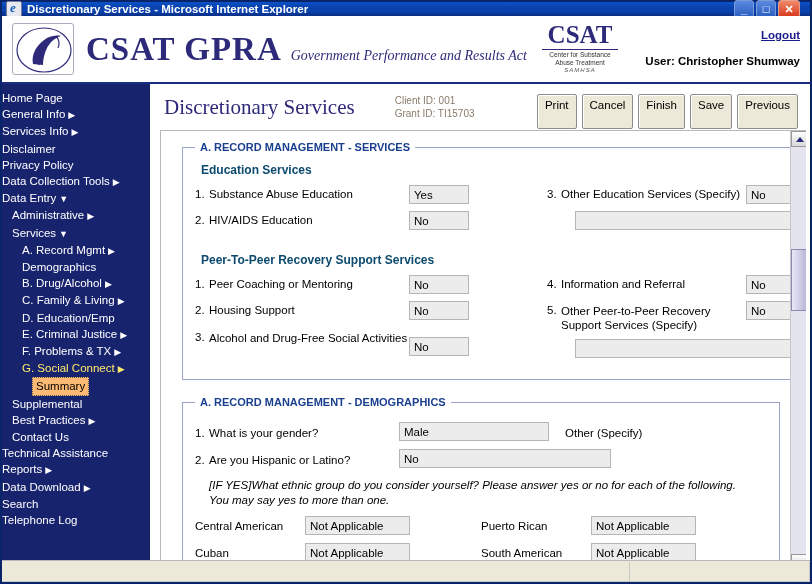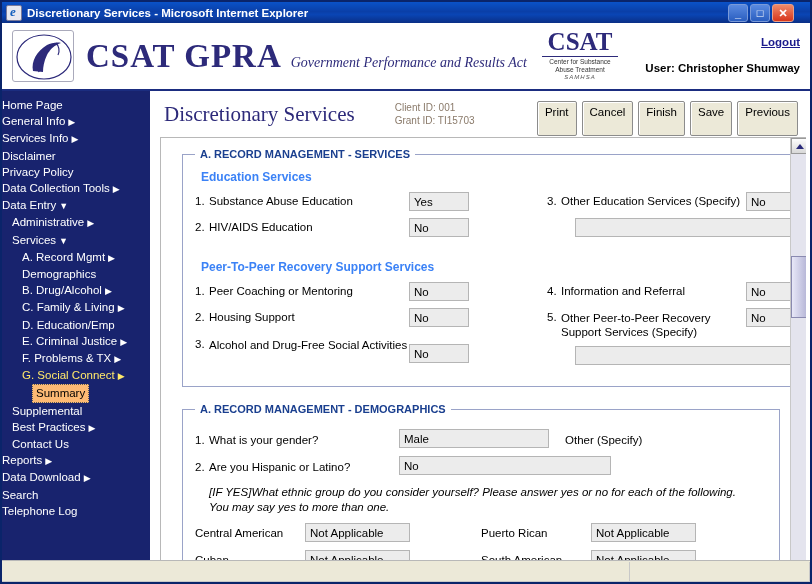--- a/index.html
+++ b/index.html
@@ -12,24 +12,24 @@
   }
   #app {
     position: relative;
     width: 812px; height: 584px;
     border: 2px solid #0a246a;
     background: #ffffff;
   }
 
   
   .titlebar {
-    height: 21px;
+    height: 14px;
     background: linear-gradient(to bottom, #0a52c8 0%, #0a3fa8 45%, #0a45b4 60%, #0a2f86 100%);
     display: flex; align-items: center;
-    padding: 0 16px 0 4px;
+    padding: 0 10px 0 4px;
     color: #fff;
   }
   .title-icon {
     width: 16px; height: 16px;
     background: #e8e8f0;
     border: 1px solid #7a7a9a;
     border-radius: 2px;
     margin-right: 5px;
     position: relative;
     flex: 0 0 auto;
@@ -234,21 +234,21 @@
     margin: 0 0 16px 11px;
     padding: 6px 12px 14px 12px;
   }
   fieldset.section legend {
     font-size: 11px;
     font-weight: bold;
     color: #1a3f8f;
     padding: 0 5px;
   }
   .subhead {
-    font-size: 12px; font-weight: bold; color: #3b82f6;
+    font-size: 12px; font-weight: bold; color: #0c4a6e;
     margin: 4px 0 8px 6px;
   }
   .qrow {
     display: flex;
     align-items: flex-start;
     margin-bottom: 7px;
   }
   .qlabel {
     font-size: 11.5px;
     color: #000;
@@ -398,20 +398,21 @@
         <div class="nav-item indent2"><span>B. Drug/Alcohol</span><span class="arrow">▶</span></div>
         <div class="nav-item indent2"><span>C. Family &amp; Living</span><span class="arrow">▶</span></div>
         <div class="nav-item indent2"><span>D. Education/Emp</span></div>
         <div class="nav-item indent2"><span>E. Criminal Justice</span><span class="arrow">▶</span></div>
         <div class="nav-item indent2"><span>F. Problems &amp; TX</span><span class="arrow">▶</span></div>
         <div class="nav-item indent2 highlight"><span>G. Social Connect</span><span class="arrow">▶</span></div>
         <div><div class="nav-item current"><span>Summary</span></div></div>
         <div class="nav-item indent1"><span>Supplemental</span></div>
         <div class="nav-item indent1"><span>Best Practices</span><span class="arrow">▶</span></div>
         <div class="nav-item indent1"><span>Contact Us</span></div>
+        <div class="nav-item"><span>Technical Assistance</span></div>
         <div class="nav-item"><span>Reports</span><span class="arrow">▶</span></div>
         <div class="nav-item"><span>Data Download</span><span class="arrow">▶</span></div>
         <div class="nav-item"><span>Search</span></div>
         <div class="nav-item"><span>Telephone Log</span></div>
       </nav>
 
     <div class="main">
 
       <div class="page-head">
         <div class="page-title">Discretionary Services</div>

